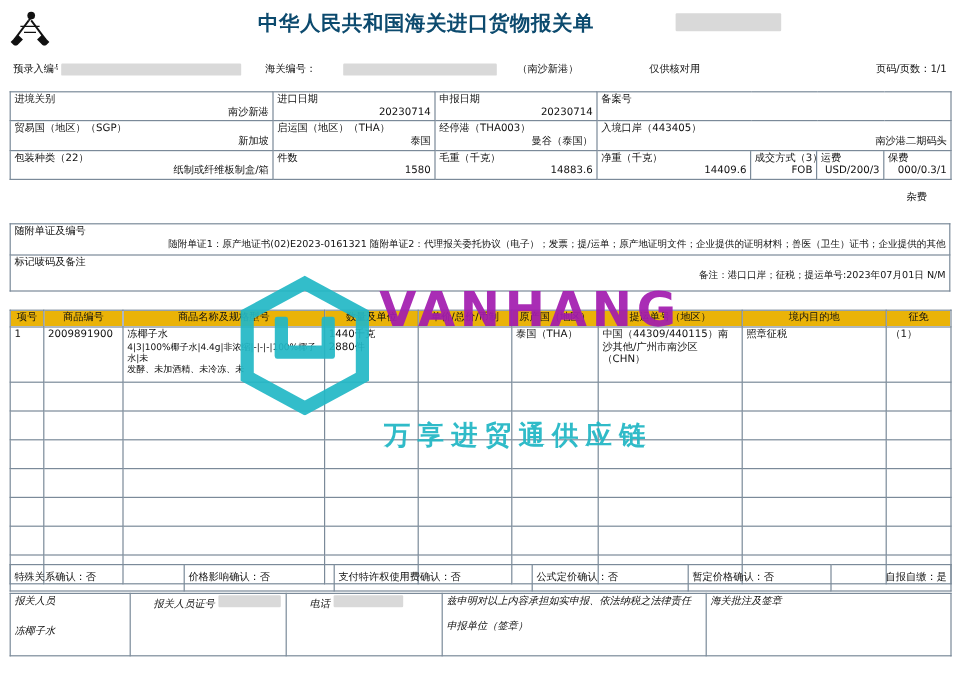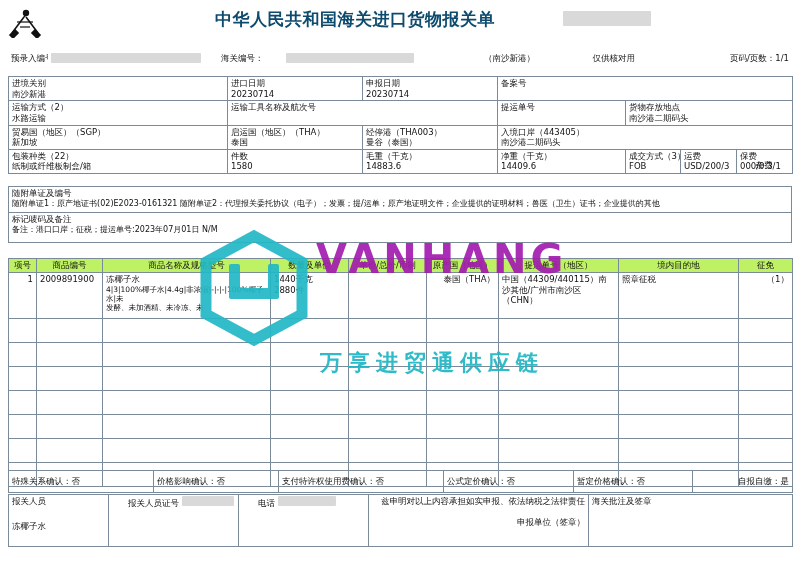--- a/index.html
+++ b/index.html
@@ -49,51 +49,51 @@
     color: #111;
   }
   .tbl td {
     border: 1px solid #7b8a99;
     padding: 1px 3px;
     vertical-align: top;
     line-height: 1.25;
     overflow: hidden;
   }
   .lbl { color: #111; white-space: nowrap; }
-  .val { color: #111; }
+  .val { color: #111; text-align: right; }
   .nb { border: none !important; }
   .noleft { border-left: none !important; text-align: center; }
   .noright { border-right: none !important; }
   .notop { border-top: none !important; }
   .nobot { border-bottom: none !important; }
-  .ctr { text-align: right; }
+  .ctr { text-align: left; }
   .rt { text-align: right; }
 
   
   .row-top { left: 8px; top: 52px; width: 784px; }
 
   
   .sec2 { left: 8px; top: 76px; width: 784px; }
 
   
   .items { left: 8px; top: 258px; width: 784px; }
   .items td { height: 13px; }
   .items .hdrow td {
     text-align: center;
     font-weight: normal;
-    background: #bef264;
+    background: #eab308;
     vertical-align: middle;
     height: 14px;
   }
   .items .datarow td { vertical-align: top; height: 46px; }
   .items .blank td { height: 24px; }
 
   
   .foot1 { left: 8px; top: 470px; width: 784px; }
-  .foot2 { left: 8px; top: 494px; width: 784px; }
+  .foot2 { left: 8px; top: 494px; width: 784px; font-style: italic; }
   .foot1 td, .foot2 td { height: 22px; vertical-align: middle; }
   .foot2 td { height: 52px; vertical-align: top; }
 
   .small { font-size: 8px; }
   .tiny { font-size: 7.5px; }
 
   
   .wm {
     position: absolute; left: 196px; top: 228px;
     width: 410px; height: 125px;
@@ -190,38 +190,20 @@
       <td>
         <div class="lbl">申报日期</div>
         <div class="val">20230714</div>
       </td>
       <td colspan="4">
         <div class="lbl">备案号</div>
         <div class="val"></div>
       </td>
     </tr>
 
-    <tr>
-      <td>
-        <div class="lbl">运输方式（2）</div>
-        <div class="val">水路运输</div>
-      </td>
-      <td colspan="2">
-        <div class="lbl">运输工具名称及航次号</div>
-        <div class="val"></div>
-      </td>
-      <td>
-        <div class="lbl">提运单号</div>
-        <div class="val"></div>
-      </td>
-      <td colspan="3">
-        <div class="lbl">货物存放地点</div>
-        <div class="val">南沙港二期码头</div>
-      </td>
-    </tr>
 
 
     <tr>
       <td>
         <div class="lbl">贸易国（地区）（SGP）</div>
         <div class="val">新加坡</div>
       </td>
       <td>
         <div class="lbl">启运国（地区）（THA）</div>
         <div class="val">泰国</div>

